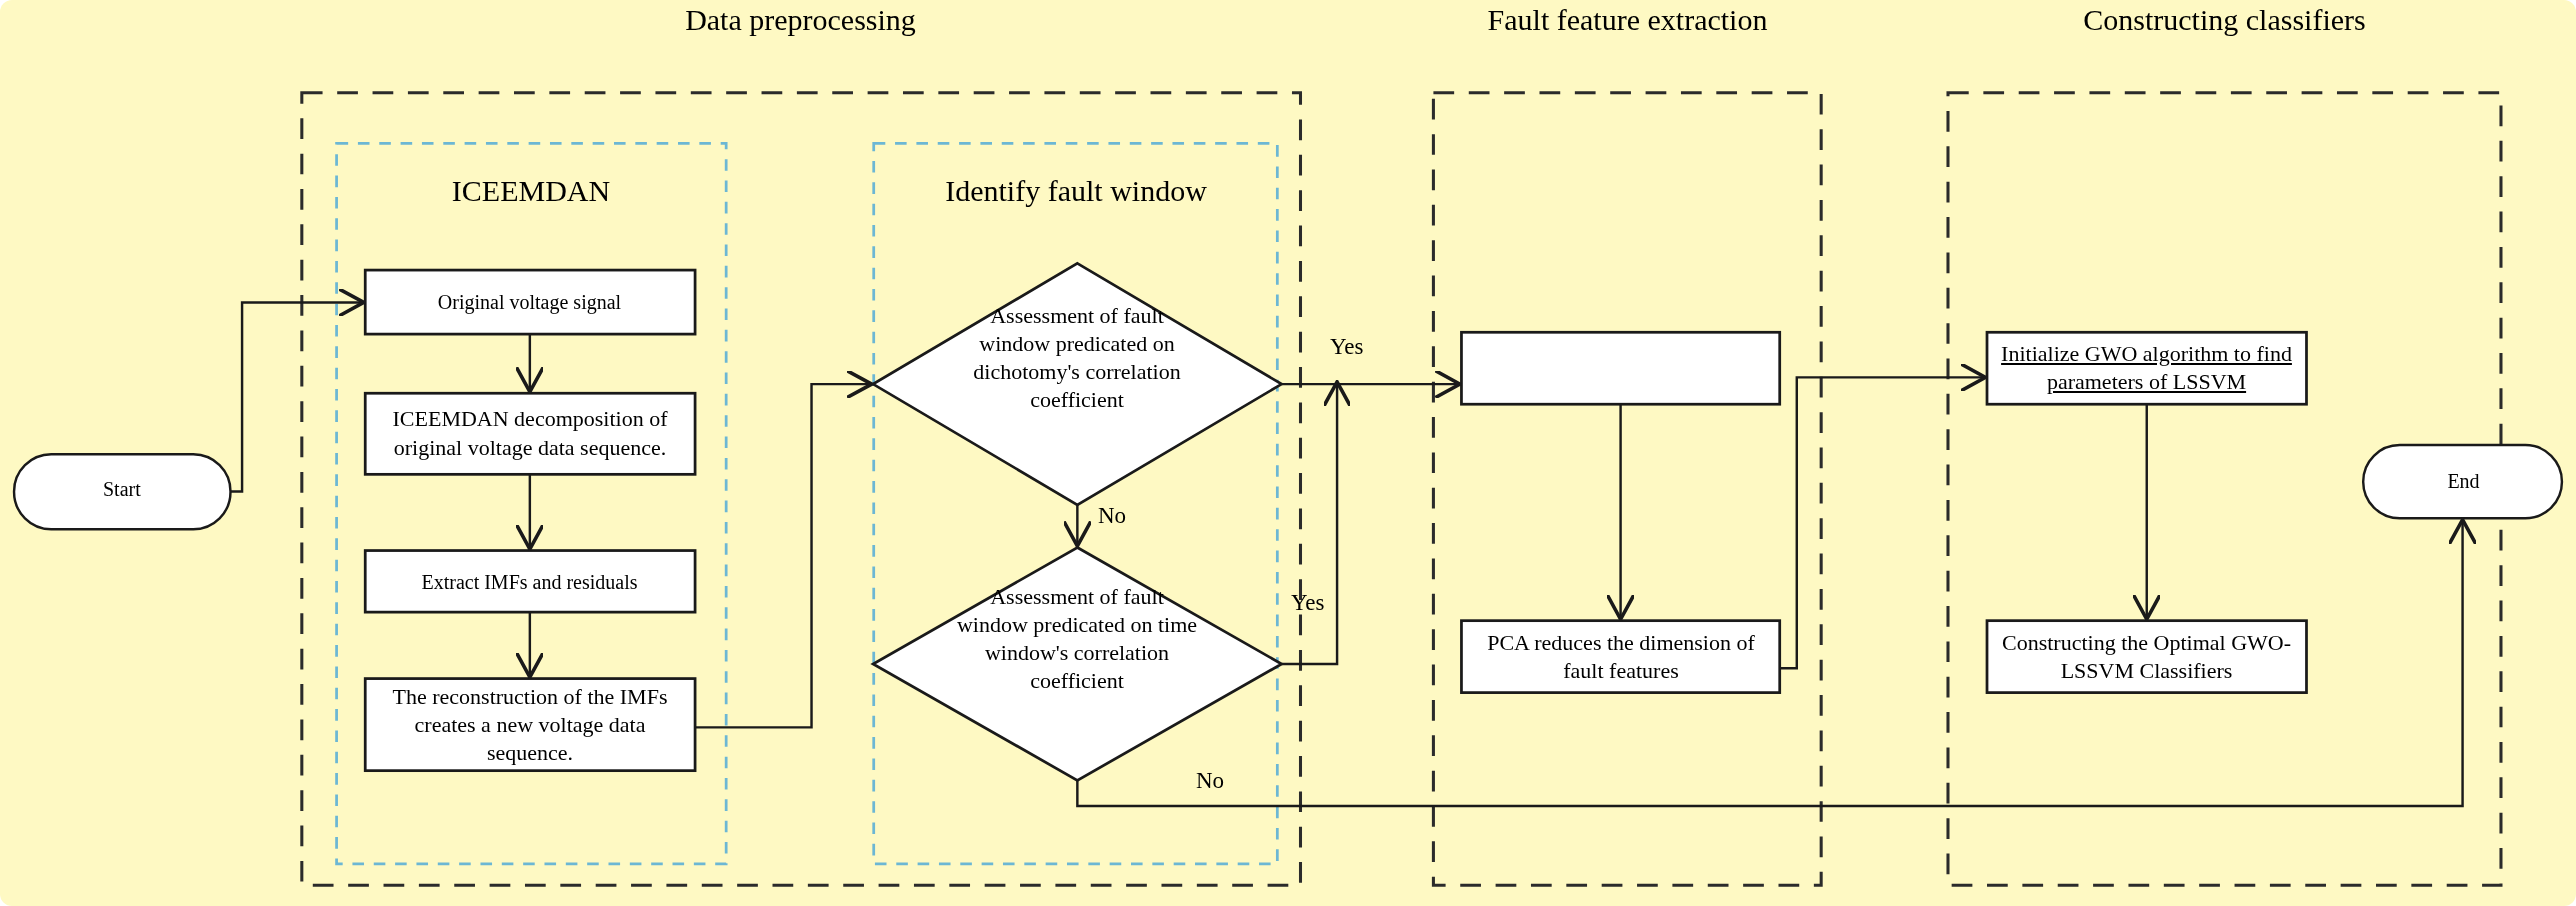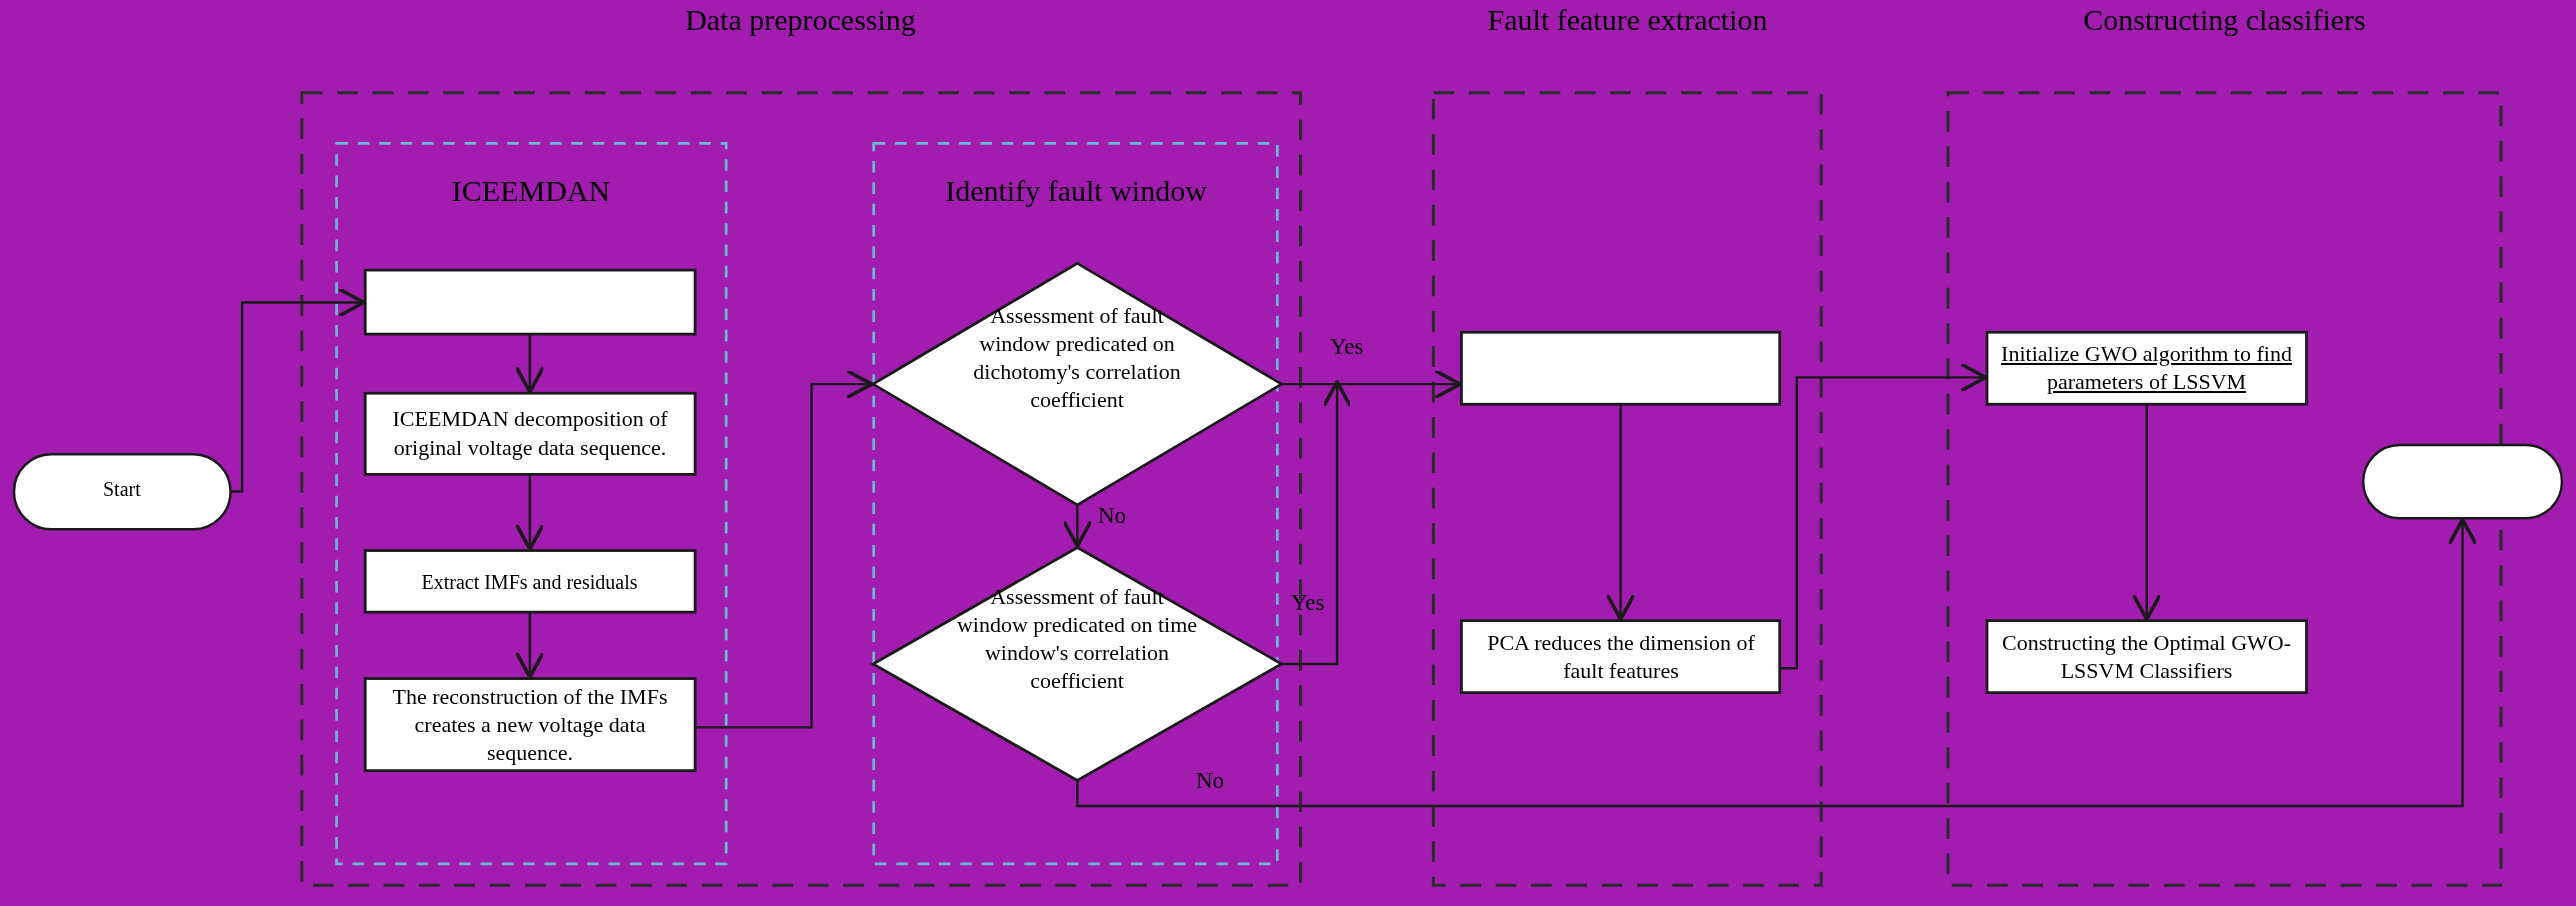--- a/index.html
+++ b/index.html
@@ -7,22 +7,23 @@
     padding: 0;
     background: #ffffff;
   }
   body {
     font-family: "Liberation Serif", "DejaVu Serif", serif;
   }
   #canvas {
     position: relative;
     width: 2576px;
     height: 906px;
-    background: #a21caf;
+    background: #fef9c3;
     overflow: hidden;
+    border-radius: 12px;
   }
   #svg-layer {
     position: absolute;
     left: 0;
     top: 0;
     width: 2576px;
     height: 906px;
   }
   .phase-title {
     position: absolute;
@@ -135,21 +136,23 @@
   </svg>
 
   <div class="phase-title" style="left:301px; top:3px; width:999px;">Data preprocessing</div>
   <div class="phase-title" style="left:1414px; top:3px; width:427px;">Fault feature extraction</div>
   <div class="phase-title" style="left:1948px; top:3px; width:553px;">Constructing classifiers</div>
 
   <div class="group-title" style="left:336px; top:174px; width:390px;">ICEEMDAN</div>
   <div class="group-title" style="left:874px; top:174px; width:404px;">Identify fault window</div>
 
   <div class="terminal-label" style="left:13.4px; top:454px; width:217px; height:71px;">Start</div>
+  <div class="terminal-label" style="left:2364px; top:445px; width:199px; height:73px;">End</div>
 
+  <div class="node-label" style="left:368px; top:270px; width:323px; height:64px;">Original voltage signal</div>
 
   <div class="node-label small" style="left:375px; top:393px; width:310px; height:81px;">ICEEMDAN decomposition of original voltage data sequence.</div>
 
   <div class="node-label" style="left:368px; top:551px; width:323px; height:62px;">Extract IMFs and residuals</div>
 
   <div class="node-label small" style="left:375px; top:679px; width:310px; height:92px;">The reconstruction of the IMFs creates a new voltage data sequence.</div>
 
   <div class="node-label small" style="left:955px; top:300px; width:244px; height:116px;">Assessment of fault window predicated on dichotomy's correlation coefficient</div>
 
   <div class="node-label small" style="left:955px; top:581px; width:244px; height:116px;">Assessment of fault window predicated on time window's  correlation coefficient</div>

